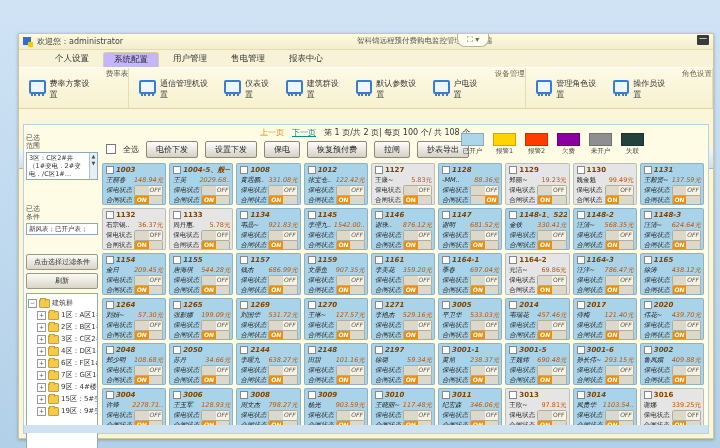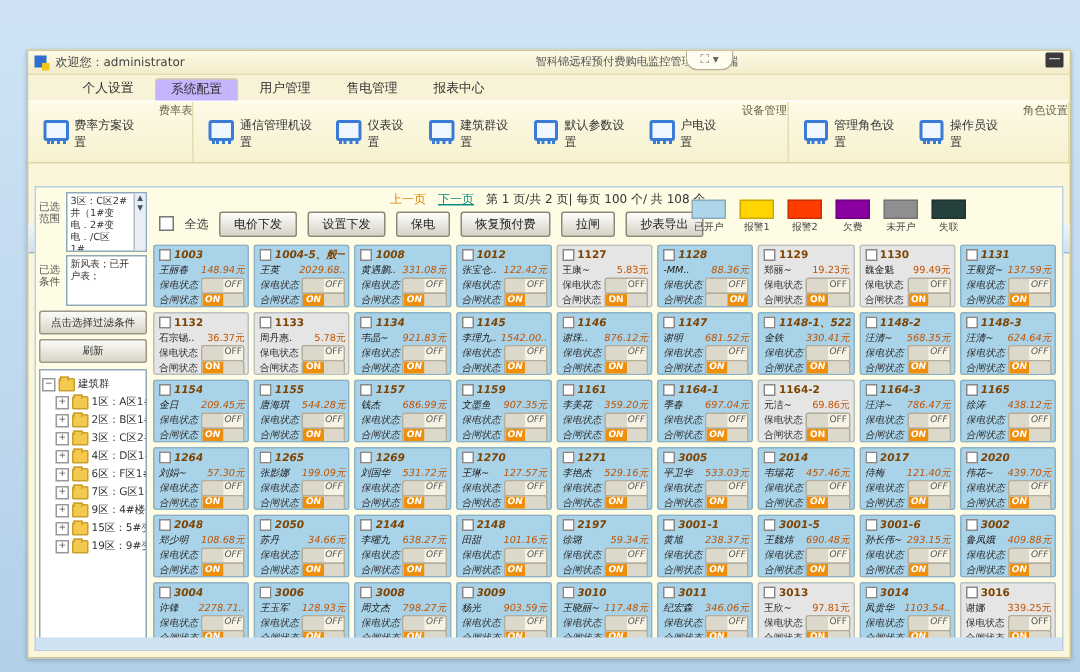--- a/index.html
+++ b/index.html
@@ -28,21 +28,21 @@
   
   .tabstrip{display:flex;align-items:flex-end;gap:17px;height:17px;padding:2px 0 0 10px;background:linear-gradient(#eef6fc,#cfe0ee);border-bottom:1px solid #9ab8d0;margin-top:40px;}
   .tab{display:flex;align-items:center;gap:3px;height:13px;padding:0 6px;font-size:8px;color:#234;background:linear-gradient(#f2f9fe,#d4e4f1);border:1px solid #93b3cc;border-bottom:none;border-radius:3px 3px 0 0;}
   .tab.active{background:#fffef6;font-weight:bold;}
   .tab .caret{font-size:6px;color:#567;border-left:1px solid #b7cbdc;padding-left:3px;}
   
   .content{position:absolute;left:4px;right:4px;top:90px;bottom:4px;background:#fffce6;border:1px solid #b9cfe2;}
   .bottom-band{position:absolute;left:0;right:0;bottom:0;height:8px;background:#cfe2f2;}
   
   .sidebar{position:absolute;left:0;top:0;bottom:8px;width:76px;padding:3px 2px 0 2px;box-sizing:border-box;}
-  .frow{display:flex;gap:2px;margin-bottom:2px;}
+  .frow{display:flex;gap:2px;margin-bottom:19px;flex-direction:column;}
   .flabel{width:16px;font-size:7px;color:#555;line-height:8px;padding-top:6px;}
   .fbox{position:relative;flex:1;background:#fff;border:1px solid #8fa8bc;font-size:6.5px;color:#333;line-height:8px;padding:1px 8px 1px 2px;overflow:hidden;}
   .fbox .sb{position:absolute;right:0;top:0;bottom:0;width:7px;background:#e8eef4;border-left:1px solid #b0c0cc;font-size:5px;color:#456;text-align:center;line-height:7px;}
   .range-box{height:36px;}
   .cond-box{height:30px;}
   .sbtn{display:block;width:100%;margin:3px 0;background:linear-gradient(#fbfbf7,#d9d5c7);border:1px solid #9a968a;border-radius:2px;font-size:7px;color:#333;text-align:center;padding:2px 0;}
   .treebox{background:#fff;border:1px solid #8fa8bc;height:178px;margin-top:4px;padding:2px 1px;font-size:7px;color:#333;overflow:hidden;}
   .tnode{display:flex;align-items:center;gap:2px;margin:2px 0;white-space:nowrap;}
   .tnode .indent{width:7px;flex:none;}
   .expander{flex:none;width:7px;height:7px;border:1px solid #999;background:#fff;font-size:6px;line-height:5px;text-align:center;color:#555;}

